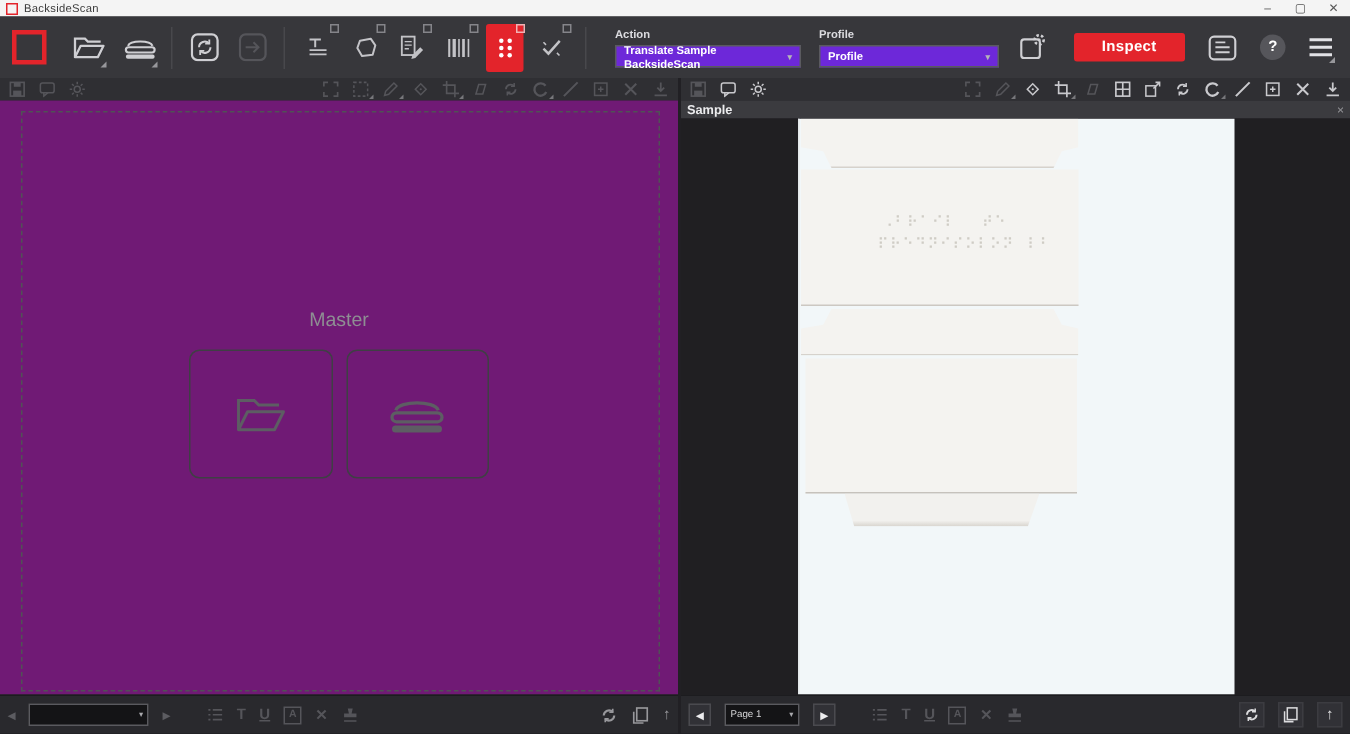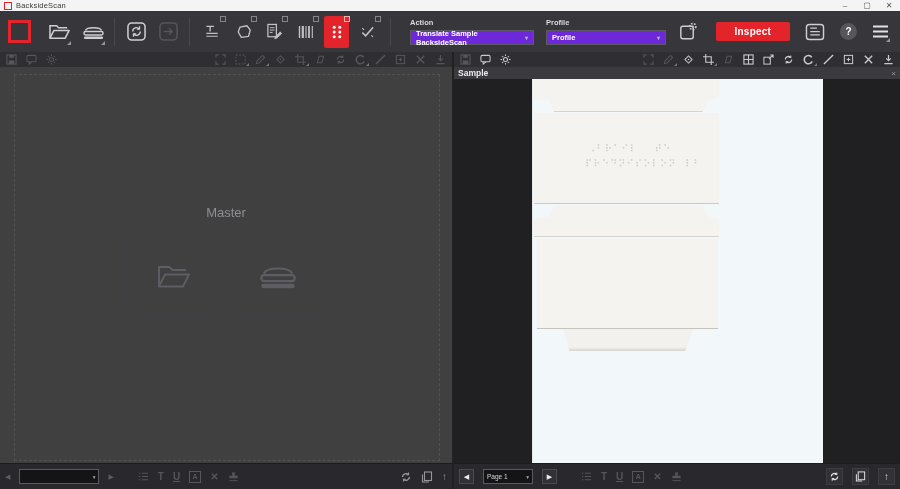--- a/index.html
+++ b/index.html
@@ -50,21 +50,21 @@
   .subtoolbar{height:15px;background:#2f2f33;display:flex;align-items:center;
               padding:0 6px;gap:9px;}
   .sub-ic{display:flex;align-items:center;justify-content:center;position:relative;color:#55555a;}
   .sub-ic.lit{color:#c9c9cd;}
   .sub-ic .mini-caret{position:absolute;right:-3px;bottom:-1px;width:0;height:0;
                 border-left:3px solid transparent;border-bottom:3px solid #77777b;}
   .spacer{flex:1;}
   .sample-header{height:12px;background:#3b3b3f;display:flex;align-items:center;
                  padding:0 4px;font-size:8.5px;font-weight:bold;color:#ececee;}
   .sample-close{margin-left:auto;color:#98989c;font-size:8px;font-weight:normal;}
-  .viewport{position:absolute;left:0;right:0;background:#404040;}
+  .viewport{position:absolute;left:0;right:0;background:#701a75;}
   .vp-left{top:15px;bottom:25px;}
   .vp-right{top:27px;bottom:23px;background:#201f22;overflow:hidden;}
   .dashed-rect{position:absolute;left:14px;top:7px;right:12px;bottom:3px;
                border:1px dashed #515156;}
   
   .master-wrap{position:absolute;left:126px;top:138px;width:200px;}
   .master-title{text-align:center;font-size:13px;color:#8e8e93;margin-bottom:13px;}
   .master-btns{display:flex;gap:9px;}
   .master-btn{width:94px;height:84px;border:1px solid #3f3f44;border-radius:7px;
               display:flex;align-items:center;justify-content:center;color:#5d5d63;}

